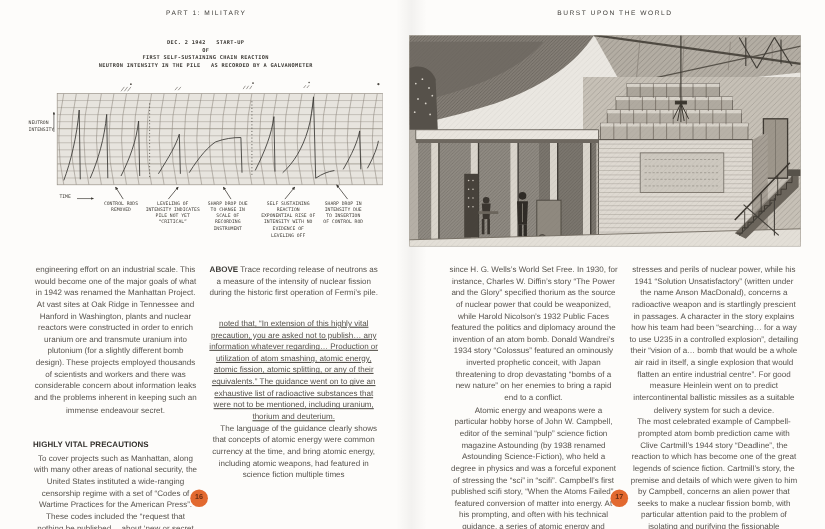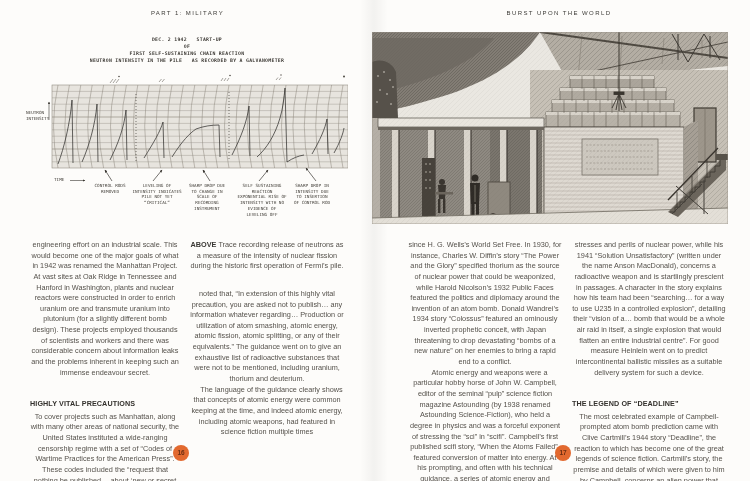--- a/index.html
+++ b/index.html
@@ -28,21 +28,21 @@
     text-align:justify;color:#55514b;}
   #l-col1{left:30px;width:150px;}
   #l-col2{left:189px;width:156px;}
   #r-col1{left:408px;width:154px;}
   #r-col2{left:572px;width:154px;}
   .col p{margin:0;text-align:center;}
   .col p.indent{text-indent:9px;}
   .col h3{margin:21px 0 2px 0;font-size:7.2px;font-weight:700;color:#33302c;letter-spacing:.1px;}
   .caption{margin:0 0 9px 0;text-align:left;color:#55514b;}
   .caption .caplabel{font-weight:700;color:#3a3834;}
-  .resume{margin-top:17px !important;}
+  .resume{margin-top:17px !important;text-decoration:underline;}
 
   
   .illus{position:absolute;left:372px;top:32px;width:356px;height:192px;}
 
   
   .folio{position:absolute;top:445px;width:16px;height:16px;border-radius:50%;
     background:#e2692f;color:#6b2e12;font-size:6.5px;font-weight:700;
     line-height:16px;text-align:center;}
   #folio-l{left:173px;}
   #folio-r{left:555px;}
@@ -188,21 +188,21 @@
   </div>
 
   <div class="col" id="l-col1">
     <p>engineering effort on an industrial scale. This would become one of the major goals of what in 1942 was renamed the Manhattan Project. At vast sites at Oak Ridge in Tennessee and Hanford in Washington, plants and nuclear reactors were constructed in order to enrich uranium ore and transmute uranium into plutonium (for a slightly different bomb design). These projects employed thousands of scientists and workers and there was considerable concern about information leaks and the problems inherent in keeping such an immense endeavour secret.</p>
     <h3>HIGHLY VITAL PRECAUTIONS</h3>
     <p>To cover projects such as Manhattan, along with many other areas of national security, the United States instituted a wide-ranging censorship regime with a set of “Codes of Wartime Practices for the American Press”. These codes included the “request that nothing be published… about ‘new or secret military weapons… [or] experiments.’” Guidance issued to “Editors and Broadcasters” in 1943 by the Director of Censorship</p>
   </div>
   <div class="col" id="l-col2">
     <p class="caption"><span class="caplabel">ABOVE</span><span> Trace recording release of neutrons as a measure of the intensity of nuclear fission during the historic first operation of Fermi’s pile.</span></p>
     <p class="resume">noted that, “In extension of this highly vital precaution, you are asked not to publish… any information whatever regarding… Production or utilization of atom smashing, atomic energy, atomic fission, atomic splitting, or any of their equivalents.” The guidance went on to give an exhaustive list of radioactive substances that were not to be mentioned, including uranium, thorium and deuterium.</p>
-    <p class="indent">The language of the guidance clearly shows that concepts of atomic energy were common keeping at the time, and indeed atomic energy, including atomic weapons, had featured in science fiction multiple times</p>
+    <p class="indent">The language of the guidance clearly shows that concepts of atomic energy were common currency at the time, and bring atomic energy, including atomic weapons, had featured in science fiction multiple times</p>
   </div>
 
   <div class="illus">
     <svg width="356" height="192" viewBox="0 0 356 192">
       <defs>
         <pattern id="h1" width="5" height="5" patternUnits="userSpaceOnUse">
           <path d="M0,5 L5,0" stroke="#55504a" stroke-width="0.35"></path>
         </pattern>
         <pattern id="h2" width="3" height="3" patternUnits="userSpaceOnUse">
           <path d="M0,3 L3,0" stroke="#39352f" stroke-width="0.5"></path>
@@ -420,19 +420,18 @@
       <rect width="356" height="192" fill="none" stroke="#9b958b" stroke-width="0.8"></rect>
     </svg>
   </div>
 
   <div class="col" id="r-col1">
     <p>since H. G. Wells’s World Set Free. In 1930, for instance, Charles W. Diffin’s story “The Power and the Glory” specified thorium as the source of nuclear power that could be weaponized, while Harold Nicolson’s 1932 Public Faces featured the politics and diplomacy around the invention of an atom bomb. Donald Wandrei’s 1934 story “Colossus” featured an ominously inverted prophetic conceit, with Japan threatening to drop devastating “bombs of a new nature” on her enemies to bring a rapid end to a conflict.</p>
     <p class="indent">Atomic energy and weapons were a particular hobby horse of John W. Campbell, editor of the seminal “pulp” science fiction magazine Astounding (by 1938 renamed Astounding Science-Fiction), who held a degree in physics and was a forceful exponent of stressing the “sci” in “scifi”. Campbell’s first published scifi story, “When the Atoms Failed”, featured conversion of matter into energy. At his prompting, and often with his technical guidance, a series of atomic energy and weapon tales appeared in Astounding magazine in the early 1940s. Robert Heinlein’s 1940 story “Blowups Happen” concerns the</p>
   </div>
   <div class="col" id="r-col2">
     <p>stresses and perils of nuclear power, while his 1941 “Solution Unsatisfactory” (written under the name Anson MacDonald), concerns a radioactive weapon and is startlingly prescient in passages. A character in the story explains how his team had been  “searching… for a way to use U235 in a controlled explosion”, detailing their “vision of a… bomb that would be a whole air raid in itself, a single explosion that would flatten an entire industrial centre”. For good measure Heinlein went on to predict intercontinental ballistic missiles as a suitable delivery system for such a device.</p>
-    <h3>THE LEGEND OF “DEADLINE”</h3>
     <p>The most celebrated example of Campbell-prompted atom bomb prediction came with Clive Cartmill’s 1944 story “Deadline”, the reaction to which has become one of the great legends of science fiction. Cartmill’s story, the premise and details of which were given to him by Campbell, concerns an alien power that seeks to make a nuclear fission bomb, with particular attention paid to the problem of isolating and purifying the fissionable</p>
   </div>
 
   <div class="folio" id="folio-l">16</div>
   <div class="folio" id="folio-r">17</div>
 </div>
 
 </body></html>

